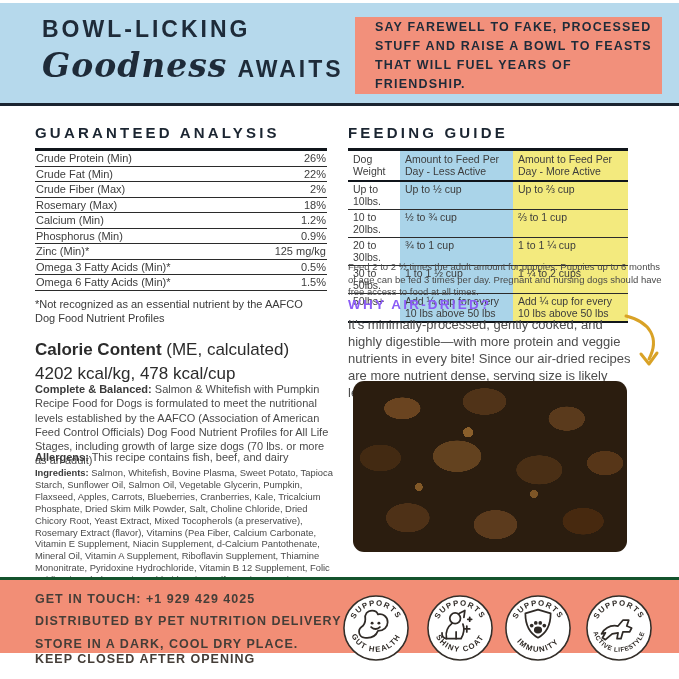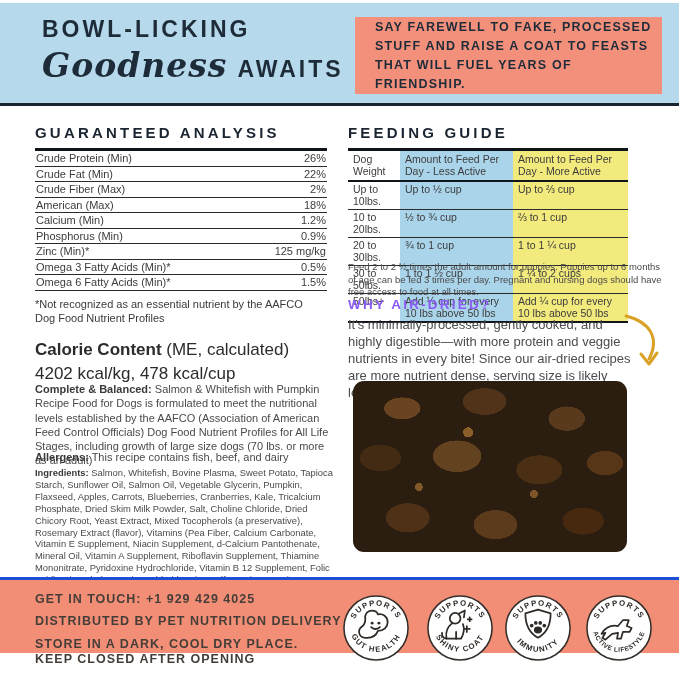--- a/index.html
+++ b/index.html
@@ -76,21 +76,21 @@
              radial-gradient(ellipse 36px 24px at 20% 80%, #4e3117 0 60%, transparent 61%),
              radial-gradient(ellipse 36px 24px at 52% 84%, #5c3b1d 0 60%, transparent 61%),
              radial-gradient(ellipse 34px 22px at 84% 82%, #47290f 0 60%, transparent 61%),
              radial-gradient(circle 5px at 42% 30%, #8a5f2b 0 100%, transparent 101%),
              radial-gradient(circle 4px at 66% 66%, #7d5526 0 100%, transparent 101%),
              radial-gradient(circle 4px at 24% 62%, #815827 0 100%, transparent 101%),
              #2b1d0f; }
 
   
   .footer { position:absolute; left:0; top:577px; width:679px; height:76px;
-            background:#f28e76; border-top:3px solid #1d4ed8; }
+            background:#f28e76; border-top:3px solid #14532d; }
   .footer-text { position:absolute; left:35px; top:12px; color:#453e38; }
   .f-line { font-size:12.5px; font-weight:bold; letter-spacing:1px; line-height:15px; }
   .f-contact { margin-bottom:7px; }
   .f-store { margin-top:8px; }
   .badge { position:absolute; top:14px; width:68px; height:68px; }
   .b0 { left:342px; } .b1 { left:426px; } .b2 { left:504px; } .b3 { left:585px; }
   .badge svg { width:68px; height:68px; }
   .badge text { font-weight:bold; fill:#2f2a26; letter-spacing:1.3px; font-family:"Liberation Sans", sans-serif; }
   .arc-top { font-size:8px; }
   .arc-bot { font-size:8px; }
@@ -105,41 +105,41 @@
 
   <div class="header">
     <div class="brand">
       <div class="brand-line1">BOWL-LICKING</div>
       <div class="brand-line2">
         <span class="brand-script">Goodness</span>
         <span class="brand-suffix">AWAITS</span>
       </div>
     </div>
     <div class="tagline-box">
-      <div class="tagline">SAY FAREWELL TO FAKE, PROCESSED STUFF AND RAISE A COAT TO FEASTS THAT WILL FUEL YEARS OF FRIENDSHIP.</div>
+      <div class="tagline">SAY FAREWELL TO FAKE, PROCESSED STUFF AND RAISE A BOWL TO FEASTS THAT WILL FUEL YEARS OF FRIENDSHIP.</div>
     </div>
   </div>
 
   <div class="ga">
     <div class="section-heading">GUARANTEED ANALYSIS</div>
     <div class="ga-table">
       <div class="ga-row">
           <span>Crude Protein (Min)</span>
           <span class="val">26%</span>
         </div>
       <div class="ga-row">
           <span>Crude Fat (Min)</span>
           <span class="val">22%</span>
         </div>
       <div class="ga-row">
           <span>Crude Fiber (Max)</span>
           <span class="val">2%</span>
         </div>
       <div class="ga-row">
-          <span>American (Max)</span>
+          <span>Rosemary (Max)</span>
           <span class="val">18%</span>
         </div>
       <div class="ga-row">
           <span>Calcium (Min)</span>
           <span class="val">1.2%</span>
         </div>
       <div class="ga-row">
           <span>Phosphorus (Min)</span>
           <span class="val">0.9%</span>
         </div>

